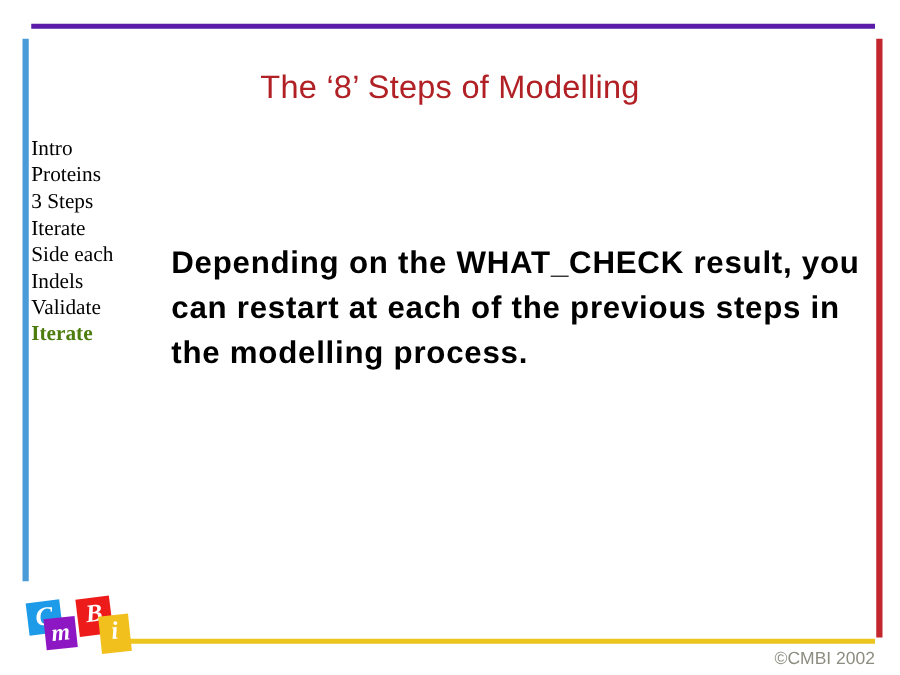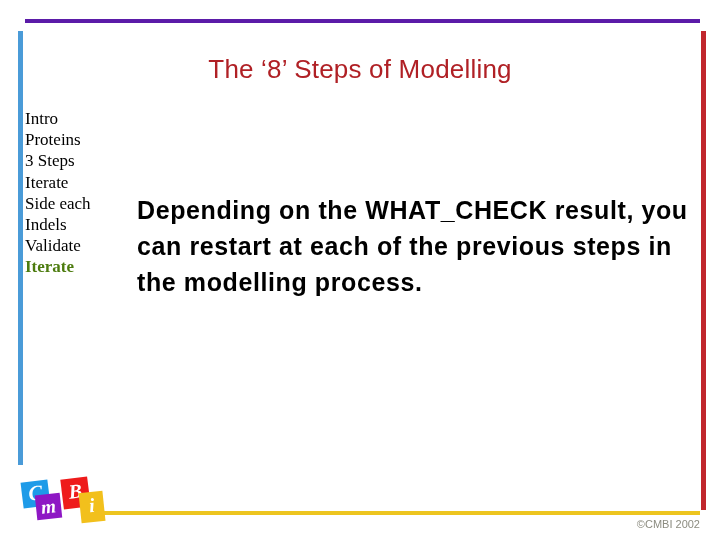--- a/index.html
+++ b/index.html
@@ -149,21 +149,21 @@
   }
 
   
   #copyright {
     position: absolute;
     left: 560px;
     top: 518px;
     width: 140px;
     text-align: right;
     font-family: "Liberation Sans", sans-serif;
-    font-size: 11px;
+    font-size: 14px;
     color: #8C8C80;
     white-space: nowrap;
   }
 </style>
 </head>
 <body>
 
 <div id="top-rule"></div>
 <div id="left-rule"></div>
 <div id="right-rule"></div>

